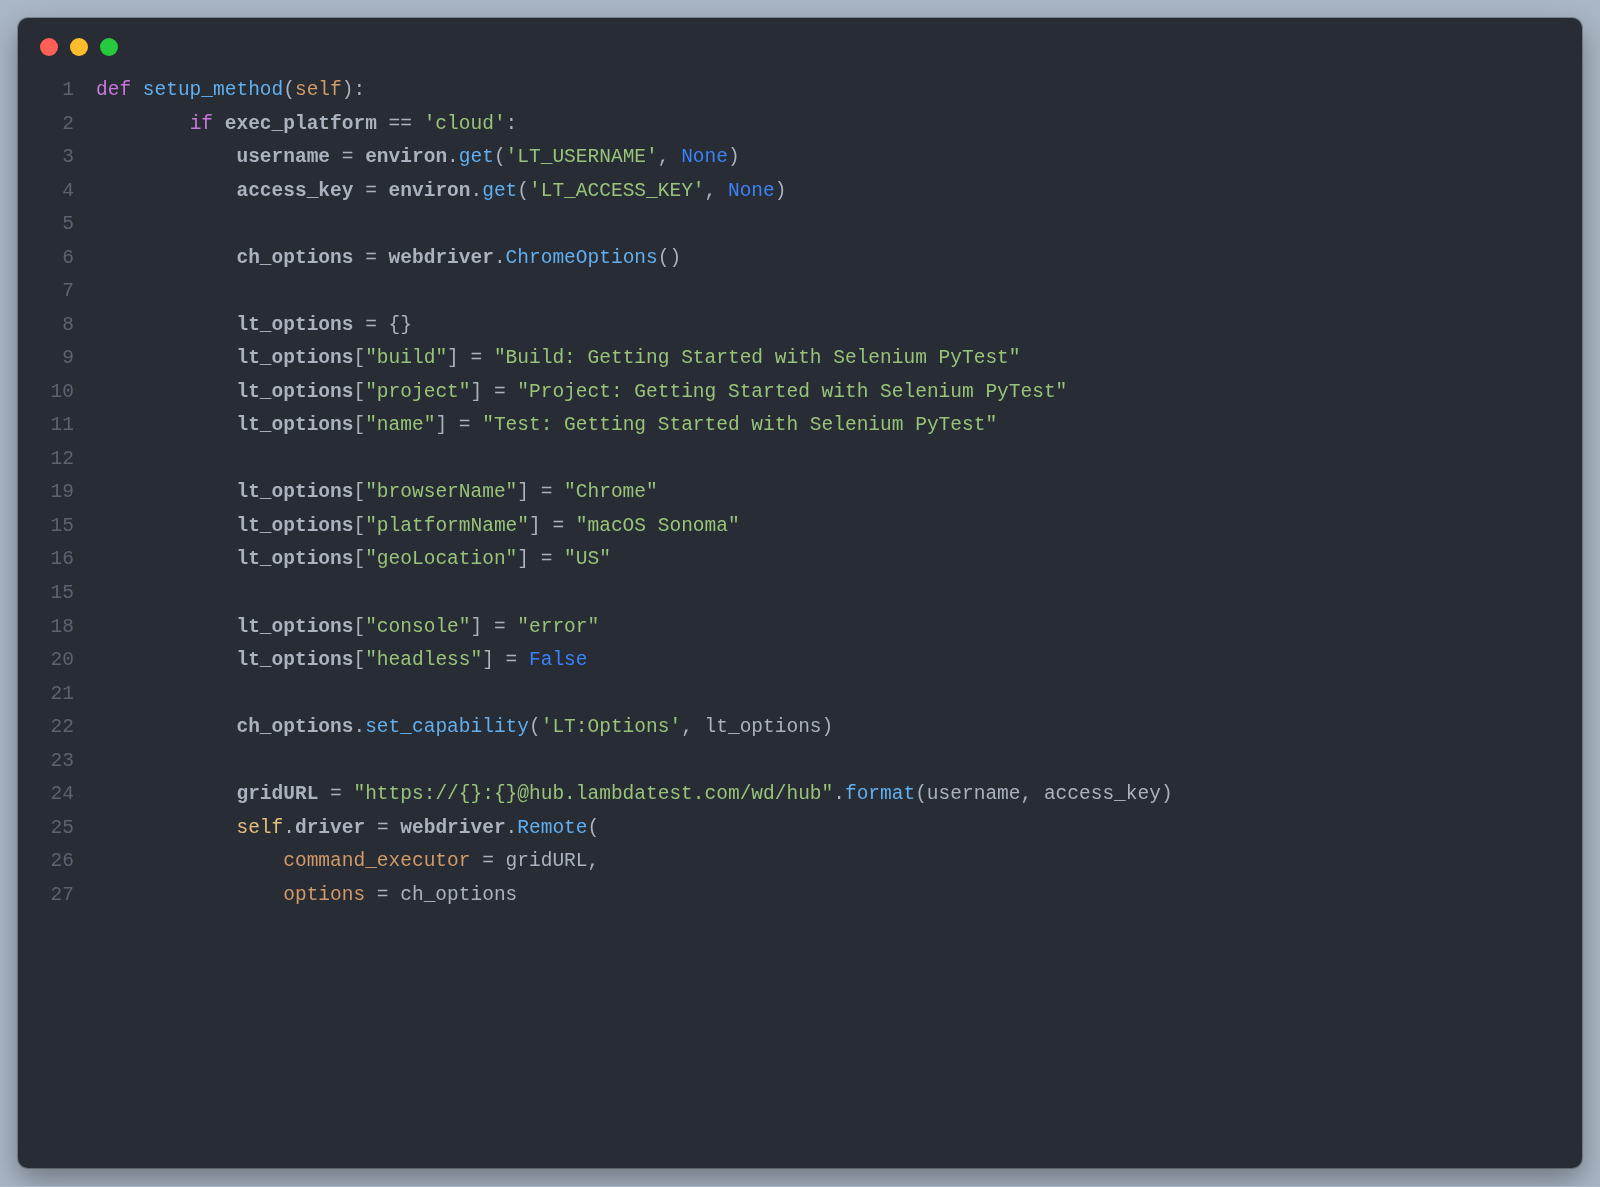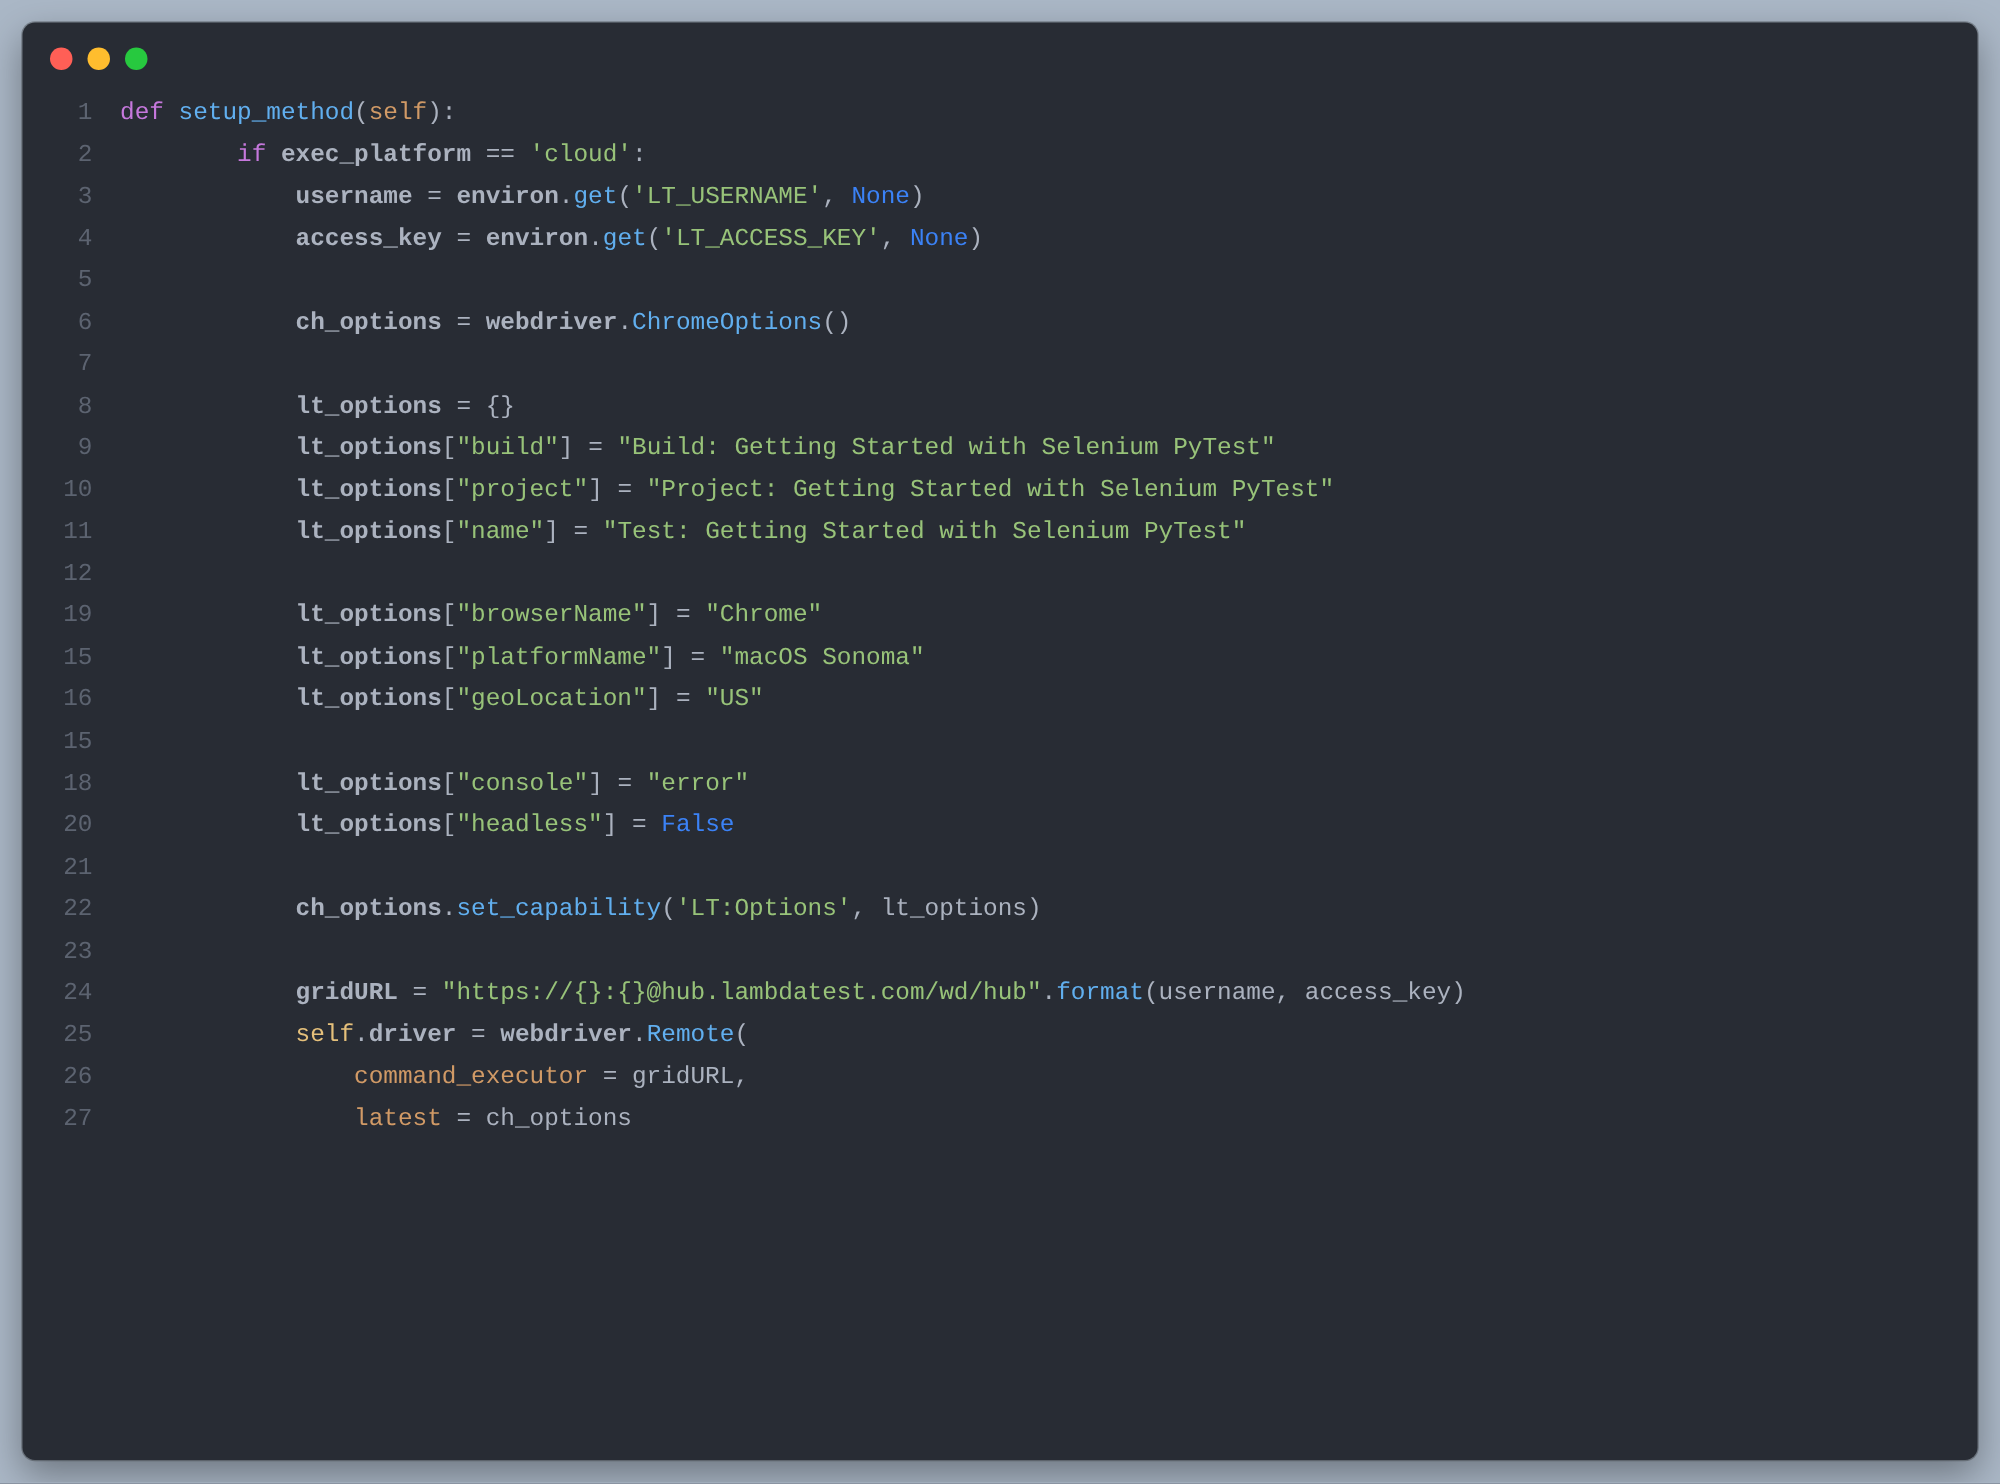--- a/index.html
+++ b/index.html
@@ -91,15 +91,15 @@
       <div class="code-line"><span class="gutter">16</span><span class="code-content"><span class="tok-punct">            </span><span class="tok-ident">lt_options</span><span class="tok-punct">[</span><span class="tok-str">"geoLocation"</span><span class="tok-punct">] </span><span class="tok-op">=</span><span class="tok-punct"> </span><span class="tok-str">"US"</span></span></div>
       <div class="code-line"><span class="gutter">15</span><span class="code-content"><span class="tok-punct"></span></span></div>
       <div class="code-line"><span class="gutter">18</span><span class="code-content"><span class="tok-punct">            </span><span class="tok-ident">lt_options</span><span class="tok-punct">[</span><span class="tok-str">"console"</span><span class="tok-punct">] </span><span class="tok-op">=</span><span class="tok-punct"> </span><span class="tok-str">"error"</span></span></div>
       <div class="code-line"><span class="gutter">20</span><span class="code-content"><span class="tok-punct">            </span><span class="tok-ident">lt_options</span><span class="tok-punct">[</span><span class="tok-str">"headless"</span><span class="tok-punct">] </span><span class="tok-op">=</span><span class="tok-punct"> </span><span class="tok-const">False</span></span></div>
       <div class="code-line"><span class="gutter">21</span><span class="code-content"><span class="tok-punct"></span></span></div>
       <div class="code-line"><span class="gutter">22</span><span class="code-content"><span class="tok-punct">            </span><span class="tok-ident">ch_options</span><span class="tok-punct">.</span><span class="tok-fn">set_capability</span><span class="tok-punct">(</span><span class="tok-str">'LT:Options'</span><span class="tok-punct">, lt_options)</span></span></div>
       <div class="code-line"><span class="gutter">23</span><span class="code-content"><span class="tok-punct"></span></span></div>
       <div class="code-line"><span class="gutter">24</span><span class="code-content"><span class="tok-punct">            </span><span class="tok-ident">gridURL </span><span class="tok-op">=</span><span class="tok-punct"> </span><span class="tok-str">"https://{}:{}@hub.lambdatest.com/wd/hub"</span><span class="tok-punct">.</span><span class="tok-fn">format</span><span class="tok-punct">(username, access_key)</span></span></div>
       <div class="code-line"><span class="gutter">25</span><span class="code-content"><span class="tok-punct">            </span><span class="tok-self">self</span><span class="tok-punct">.</span><span class="tok-ident">driver </span><span class="tok-op">=</span><span class="tok-punct"> </span><span class="tok-ident">webdriver</span><span class="tok-punct">.</span><span class="tok-fn">Remote</span><span class="tok-punct">(</span></span></div>
       <div class="code-line"><span class="gutter">26</span><span class="code-content"><span class="tok-punct">                </span><span class="tok-param">command_executor</span><span class="tok-punct"> </span><span class="tok-op">=</span><span class="tok-punct"> gridURL,</span></span></div>
-      <div class="code-line"><span class="gutter">27</span><span class="code-content"><span class="tok-punct">                </span><span class="tok-param">latest</span><span class="tok-punct"> </span><span class="tok-op">=</span><span class="tok-punct"> ch_options</span></span></div>
+      <div class="code-line"><span class="gutter">27</span><span class="code-content"><span class="tok-punct">                </span><span class="tok-param">options</span><span class="tok-punct"> </span><span class="tok-op">=</span><span class="tok-punct"> ch_options</span></span></div>
     </div>
 </div>
 
 </body></html>

